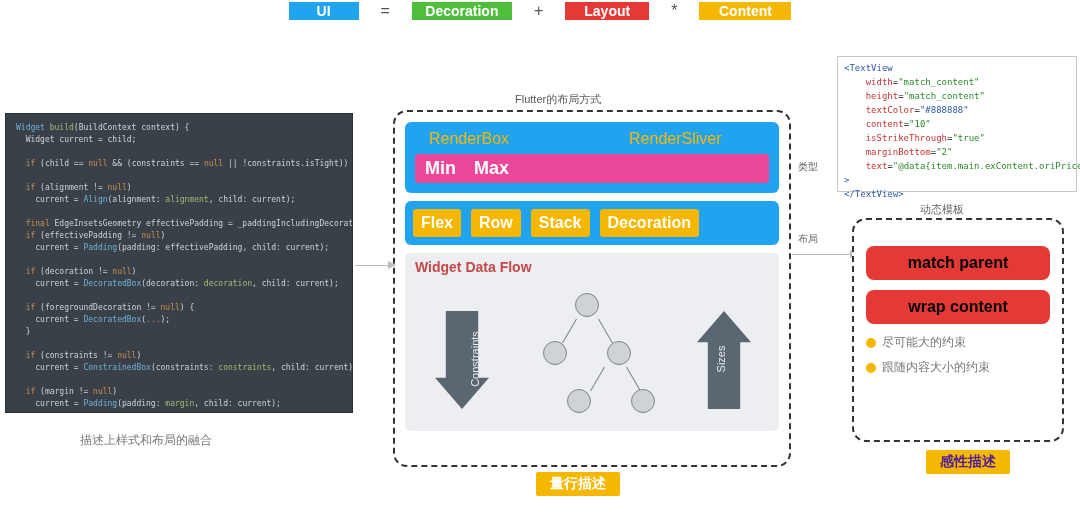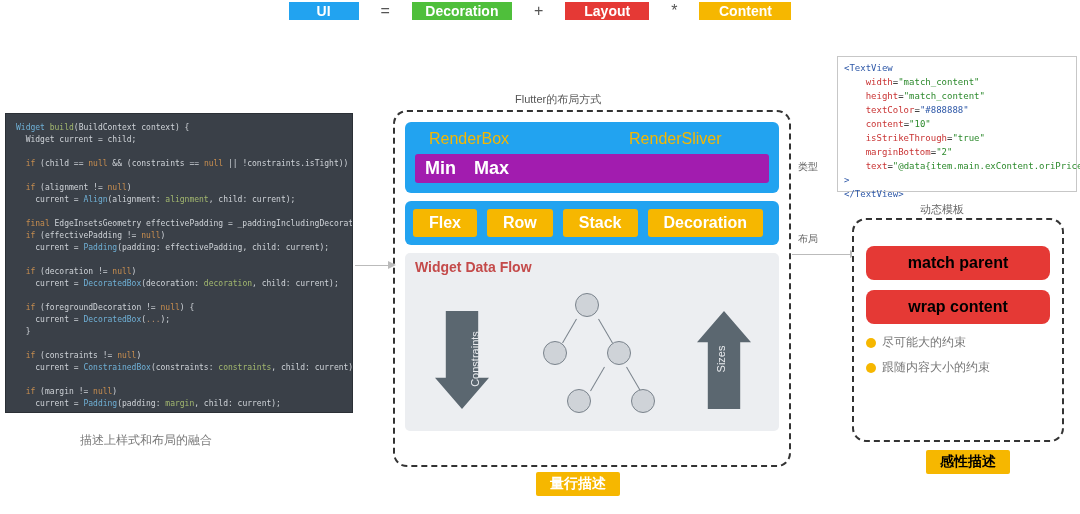--- a/index.html
+++ b/index.html
@@ -17,23 +17,23 @@
   
   .code-block { position:absolute; top:113px; left:5px; width:348px; height:300px; background:#3a4048; color:#cfd3d8; font-family:Menlo,Consolas,monospace; font-size:8px; line-height:12px; padding:8px 10px; white-space:pre; overflow:hidden; border:1px solid #2b3036;}
   .code-block .kw{color:#c88e4f;} .code-block .t{color:#6fb0d6;} .code-block .p{color:#a3b86f;} .code-block .s{color:#b8916f;}
   .code-caption { position:absolute; top:432px; left:80px; color:#7a7a7a; font-size:12px; }
 
   
   .center-panel { position:absolute; top:110px; left:393px; width:398px; height:357px; border:2px dashed #333; border-radius:14px; padding:10px; }
   .center-title { position:absolute; top:92px; left:515px; color:#555; font-size:11px;}
   .render-box { background:#22a3f0; border-radius:6px; padding:8px 10px 10px 10px; margin-bottom:8px;}
   .render-labels { display:flex; gap:120px; padding-left:14px; color:#f6b700; font-size:16px; margin-bottom:6px;}
-  .minmax { background:#a21caf; color:#fff; font-weight:600; font-size:18px; border-radius:3px; padding:4px 10px; display:flex; gap:18px;}
+  .minmax { background:#ec4899; color:#fff; font-weight:600; font-size:18px; border-radius:3px; padding:4px 10px; display:flex; gap:18px;}
   .cats-wrap { background:#22a3f0; border-radius:6px; padding:8px; display:flex; gap:10px; margin-bottom:8px;}
-  .cat { background:#f6b700; color:#fff; font-weight:600; font-size:16px; padding:5px 16px; border-radius:3px; }
+  .cat { background:#f6b700; color:#fff; font-weight:600; font-size:16px; padding:5px 8px; border-radius:3px; }
   .diagram { background:#eceef1; border-radius:5px; height:178px; position:relative;}
   .diagram .title { position:absolute; top:6px; left:10px; color:#c44a4a; font-size:14px; font-weight:600;}
   .big-arrow { background:#5b6770; position:absolute; }
   .arrow-down { top:58px; left:30px; width:54px; height:98px; clip-path:polygon(20% 0,80% 0,80% 68%,100% 68%,50% 100%,0 68%,20% 68%);}
   .arrow-up { top:58px; right:28px; width:54px; height:98px; clip-path:polygon(50% 0,100% 32%,80% 32%,80% 100%,20% 100%,20% 32%,0 32%);}
   .vlabel { position:absolute; transform:rotate(-90deg); color:#e9ebee; font-size:11px;}
   .vlabel.c { top:100px; left:42px;} .vlabel.s { top:100px; right:44px;}
   .node { position:absolute; width:24px; height:24px; border-radius:50%; background:#cfd3d8; border:1px solid #7a838c;}
   .edge { position:absolute; width:1px; background:#7a838c;}
   .node.n1{top:40px; left:170px;} .node.n2{top:88px; left:138px;} .node.n3{top:88px; left:202px;}
@@ -54,21 +54,21 @@
 
   
   .xml-snippet { position:absolute; top:56px; right:3px; width:240px; height:136px; background:#fff; border:1px solid #c7c7c7; font-family:Menlo,Consolas,monospace; font-size:9px; line-height:14px; padding:4px 6px; white-space:pre;}
   .xml-snippet .tg{color:#2e58a8;} .xml-snippet .at{color:#c93434;} .xml-snippet .vl{color:#2d8a2d;} .xml-snippet .bl{color:#2e58a8;}
   .right-title { position:absolute; top:202px; right:116px; color:#666; font-size:11px;}
   .right-panel { position:absolute; top:218px; right:16px; width:212px; height:224px; border:2px dashed #333; border-radius:14px; padding:16px 12px; background:#fff;}
   .pill { background:#e53935; color:#000000; font-weight:600; font-size:16px; border-radius:8px; padding:8px 14px; text-align:center; margin:10px 0;}
   .bullet-row { display:flex; align-items:center; gap:6px; margin-top:8px;}
   .bullet { width:10px; height:10px; border-radius:50%; background:#f6b700;}
   .bullet-txt { color:#777; font-size:12px;}
-  .right-caption { position:absolute; top:450px; right:70px; background:#f6b700; color:#000000; font-size:14px; font-weight:600; padding:3px 14px; border-radius:2px;}
+  .right-caption { position:absolute; top:450px; right:70px; background:#f6b700; color:#4c1d95; font-size:14px; font-weight:600; padding:3px 14px; border-radius:2px;}
 </style>
 </head>
 <body>
 
 <div class="toprow">
   <div class="badge ui">UI</div>
   <span class="eq">=</span>
   <div class="badge deco">Decoration</div>
   <span class="plus">+</span>
   <div class="badge layout">Layout</div>

